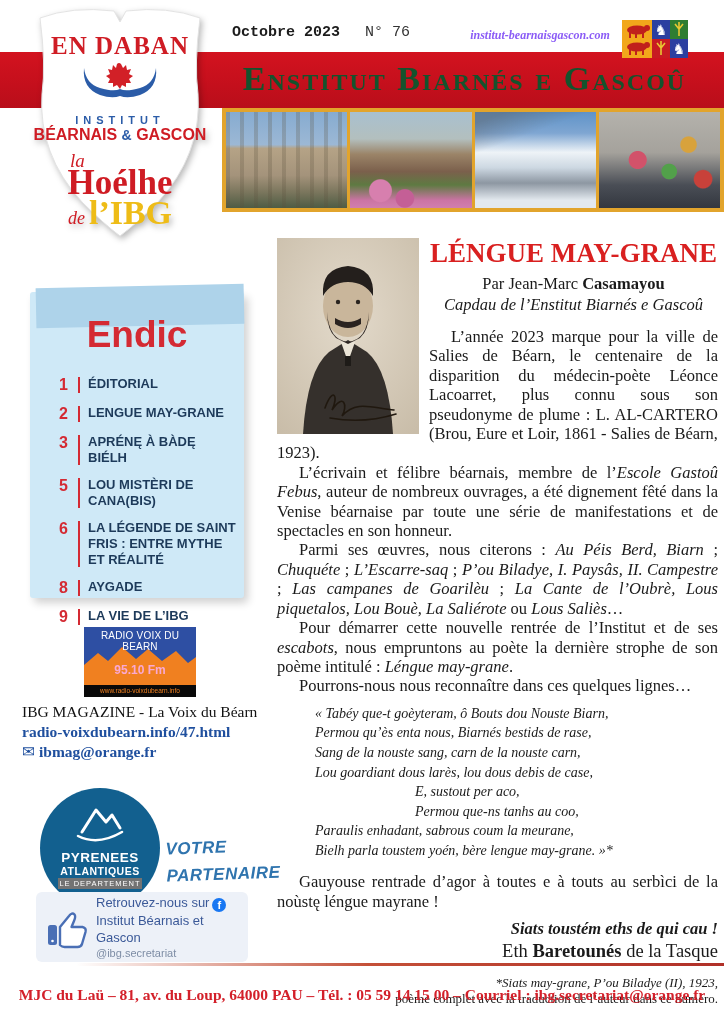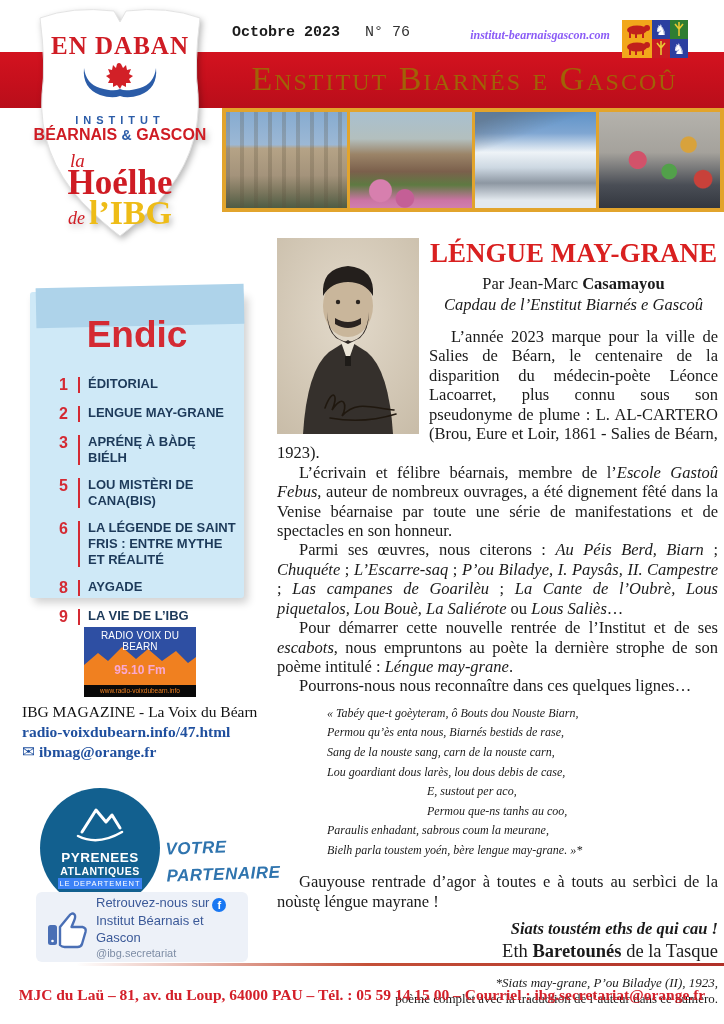--- a/index.html
+++ b/index.html
@@ -6,21 +6,21 @@
   html,body { background:#e8e8e8; }
   .page {
     position:relative; width:724px; height:1024px; margin:0 auto;
     background:#ffffff; overflow:hidden;
     font-family:"Liberation Serif", serif; color:#1a1a1a;
   }
   
   .red-band { position:absolute; left:0; top:52px; width:724px; height:56px;
     background:linear-gradient(180deg,#d3131f 0%, #c40f1c 60%, #b90e1a 100%); }
   .banner-title { position:absolute; left:205px; top:52px; width:519px; height:56px;
-    color:#a16207; font-weight:normal; font-variant:small-caps; font-size:34px;
+    color:#14532d; font-weight:bold; font-variant:small-caps; font-size:34px;
     letter-spacing:2px; text-align:center; line-height:54px; }
   .issue-line { position:absolute; left:232px; top:24px;
     font-family:Liberation Mono, monospace; font-size:15px; color:#1c1c1c; }
   .issue-line .month { font-weight:bold; }
   .issue-line .num { font-weight:normal; margin-left:16px; color:#333; }
   .website { position:absolute; left:455px; top:28px; width:170px; text-align:center;
     font-style:italic; font-weight:bold; font-size:12px; color:#8b5cf6; }
   .crest { position:absolute; left:622px; top:20px; width:66px; height:40px; }
   
   .photo-strip { position:absolute; left:222px; top:108px; width:502px; height:104px;
@@ -86,21 +86,21 @@
   .mag-line3 { color:#1f4f9e; font-weight:bold; }
   .mag-line3 .env { font-weight:normal; margin-right:4px; }
   .pyr-circle { position:absolute; left:40px; top:788px; width:120px; height:120px;
     border-radius:50%; background:#12608f; overflow:hidden; }
   .pyr-icon { position:absolute; left:34px; top:14px; }
   .pyr-l1 { position:absolute; top:62px; width:120px; text-align:center; color:#fff;
     font-family:"Liberation Sans", sans-serif; font-weight:bold; font-size:13.5px; letter-spacing:.5px;}
   .pyr-l2 { position:absolute; top:77px; width:120px; text-align:center; color:#fff;
     font-family:"Liberation Sans", sans-serif; font-weight:bold; font-size:10.5px; letter-spacing:.5px;}
   .pyr-l3 { position:absolute; top:90px; left:18px; width:84px; text-align:center; color:#fff;
-    background:#3b82f6; font-family:"Liberation Sans", sans-serif; font-size:7.5px; line-height:11px; letter-spacing:1px;}
+    background:#737373; font-family:"Liberation Sans", sans-serif; font-size:7.5px; line-height:11px; letter-spacing:1px;}
   .partner-tag { position:absolute; left:166px; top:834px; width:90px; color:#2f74ae;
     font-family:"Liberation Sans", sans-serif; font-weight:bold; font-style:italic;
     font-size:17px; line-height:27px; transform:rotate(-2deg); letter-spacing:.5px;}
   .fb-box { position:absolute; left:36px; top:892px; width:212px; height:70px;
     background:#edf1f8; border-radius:6px; display:flex; align-items:center; padding:6px 8px; }
   .fb-thumb { flex:0 0 46px; }
   .fb-text { font-family:"Liberation Sans", sans-serif; margin-left:6px; }
   .fb-t1 { color:#3b5998; font-size:13px; line-height:17px; }
   .fb-f-badge { display:inline-block; width:14px; height:14px; border-radius:50%; background:#1877f2;
     color:#fff; font-weight:bold; font-size:11px; text-align:center; line-height:14px; vertical-align:-2px; margin-left:3px;}
@@ -108,21 +108,21 @@
   .fb-t3 { color:#7e8da5; font-size:11px; line-height:14px; }
   
   .article { position:absolute; left:277px; top:238px; width:441px; }
   .portrait { float:left; width:142px; height:196px; margin:0 10px 6px 0; }
   .art-title { text-align:center; color:#d92020; font-weight:bold; font-size:27px; line-height:30px; }
   .byline { text-align:center; font-size:16.5px; line-height:21px; margin-top:5px; }
   .byline .name { font-weight:bold; }
   .byline-sub { text-align:center; font-style:italic; font-size:16.5px; line-height:21px; }
   .body-text { margin-top:12px; }
   .body-text p { font-size:16.5px; line-height:19.4px; text-align:justify; text-indent:22px; }
-  .poem { margin:8px 0 8px 50px; font-style:italic; font-size:12px; line-height:19.6px; }
+  .poem { margin:8px 0 8px 38px; font-style:italic; font-size:14px; line-height:19.6px; }
   .poem .indent { margin-left:100px; }
   .sign1 { text-align:right; font-weight:bold; font-style:italic; font-size:16.5px; margin-top:8px; }
   .sign2 { text-align:right; font-size:18.5px; line-height:24px; }
   .footnote { text-align:right; font-size:13px; line-height:16px; margin-top:12px; }
   .footnote .fn1 { font-style:italic; }
   
   .grad-rule { position:absolute; left:76px; top:963px; width:648px; height:3px;
     background:linear-gradient(90deg, rgba(200,70,40,0) 0%, #c45038 45%, #b03028 100%); }
   .page-footer { position:absolute; left:0; top:986px; width:724px; text-align:center;
     color:#d3202a; font-weight:bold; font-size:15.5px; }

